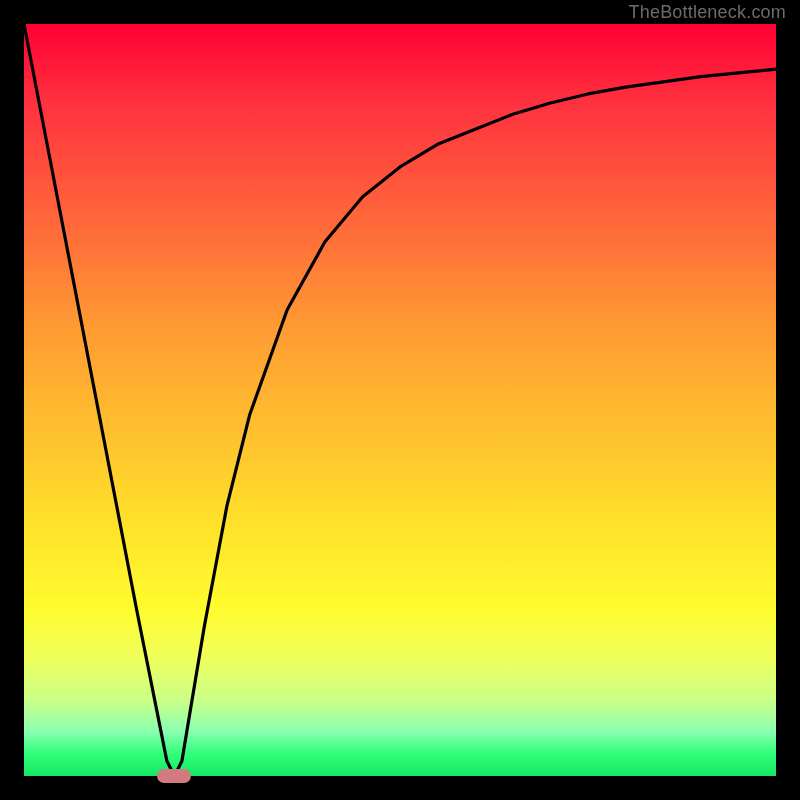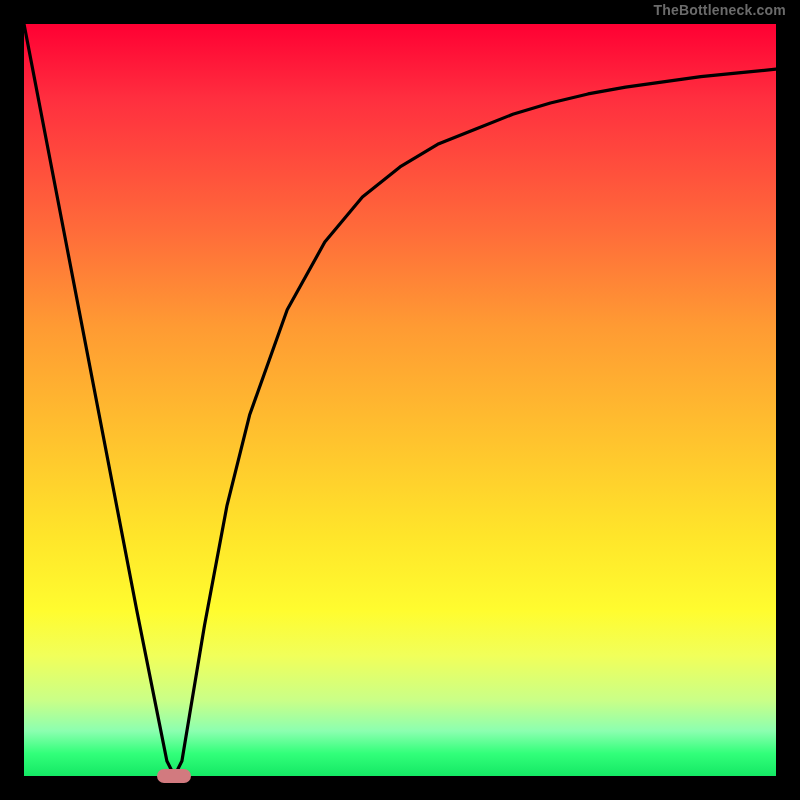--- a/index.html
+++ b/index.html
@@ -38,22 +38,22 @@
       #8cffb0 94%,
       #32ff7a 97%,
       #14e864 100%
     );
   }
   .watermark {
     position: absolute;
     top: 2px;
     right: 14px;
     color: #6b6b6b;
-    font-size: 14px;
-    font-weight: 700;
+    font-size: 18px;
+    font-weight: 400;
     letter-spacing: 0.2px;
     user-select: none;
     text-align: right;
   }
   svg.curve {
     position: absolute;
     top: 0;
     left: 0;
     width: 752px;
     height: 752px;

